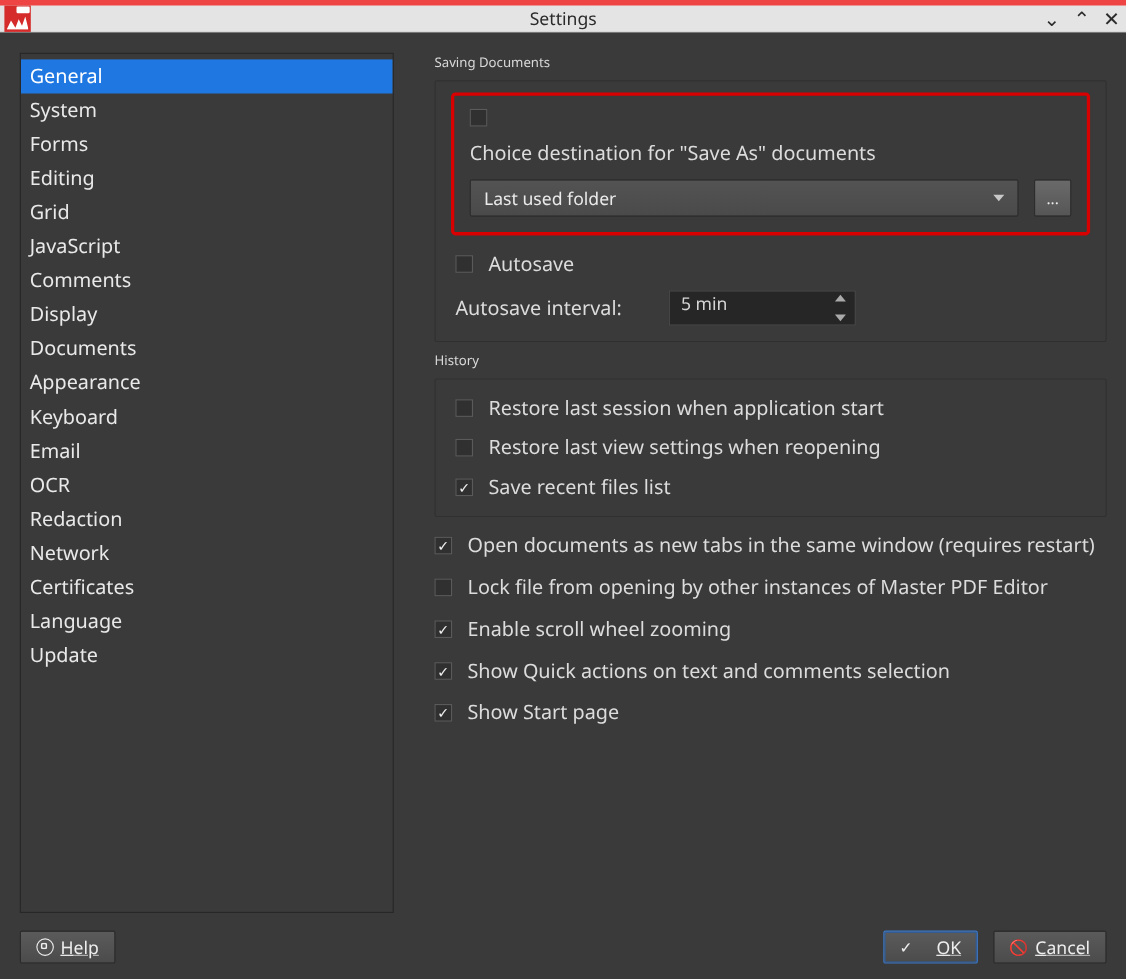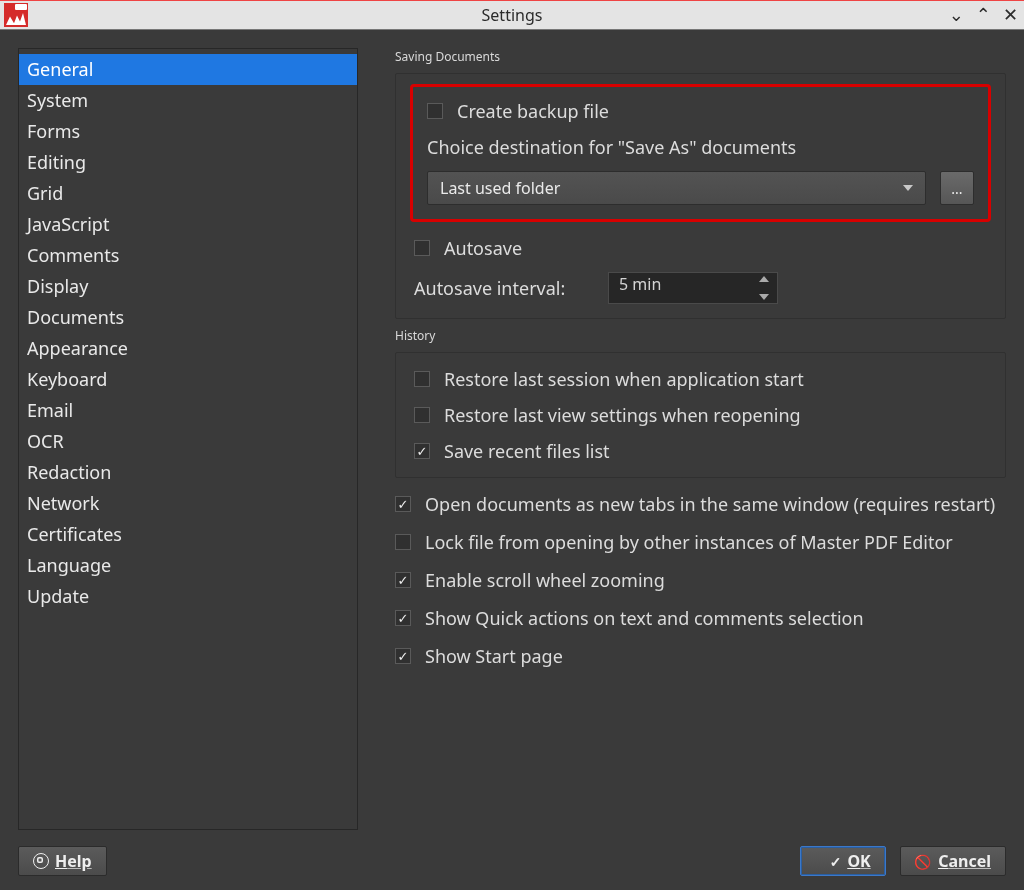--- a/index.html
+++ b/index.html
@@ -6,21 +6,21 @@
   html, body { width: 1024px; height: 890px; overflow: hidden; }
   body { background: #3a3a3a; color: #ddd; font-size: 16px; }
 
   
   .titlebar {
     height: 30px;
     background: #e4e4e4;
     display: flex;
     align-items: center;
     position: relative;
-    border-top: 1px solid #ef4444;
+    border-top: 5px solid #ef4444;
     border-bottom: 1px solid #777;
   }
   .app-icon {
     width: 24px; height: 24px;
     margin-left: 4px;
     background: #d52b2a;
     position: relative;
   }
   .app-icon::before {
     content:""; position:absolute; top:1px; right:1px; width:12px; height:6px;
@@ -133,24 +133,23 @@
   
   .footer {
     height:48px;
     display:flex; align-items:center; justify-content:space-between;
     padding: 0 18px 10px 18px;
   }
   .btn {
     height:30px; min-width:86px;
     background: linear-gradient(#5b5b5b,#4b4b4b);
     border:1px solid #2b2b2b; border-radius:2px;
-    display:inline-flex; align-items:center; justify-content:flex-end;
+    display:inline-flex; align-items:center; justify-content:space-between;
     gap:6px; color:#eee; font-size:16px; padding: 0 14px;
     cursor:pointer;
-    font-weight:bold;
   }
   .btn.primary { border:1px solid #3c78c8; box-shadow: inset 0 0 0 1px #2a5ea0; }
   .btn .ico { font-size:14px; }
   .footer-right { display:flex; gap:14px; }
   .under { text-decoration: underline; text-decoration-color:#bbb; }
   .help-ico {
     width:16px;height:16px; display:inline-block; position:relative;
   }
   .help-ico::before,
   .help-ico::after { content:""; position:absolute; border:1.5px solid #eee; }
@@ -195,21 +194,20 @@
 
   <div class="main">
 
     <div class="group">
       <div class="group-title">Saving Documents</div>
       <div class="group-body">
 
         <div class="highlight-border">
           <div class="row">
             <span class="chk"></span>
-            <span class="label">Create backup file</span>
           </div>
           <div class="row">
               <span class="label">Choice destination for "Save As" documents</span>
             </div>
           <div class="row">
             <div class="combo">
               <span>Last used folder</span>
               <span class="caret"></span>
             </div>
             <div class="small-btn">

